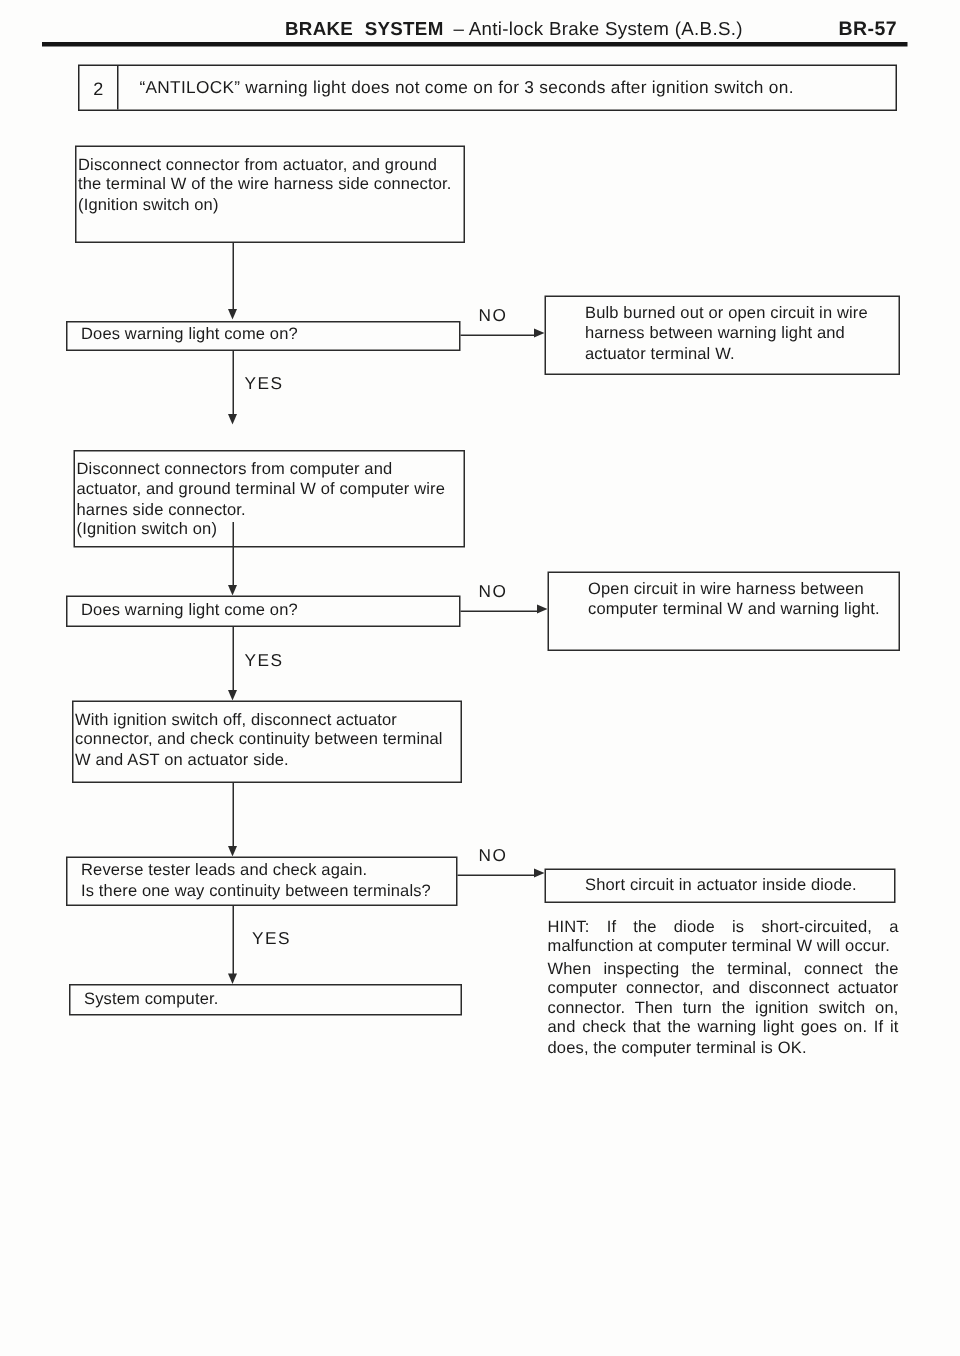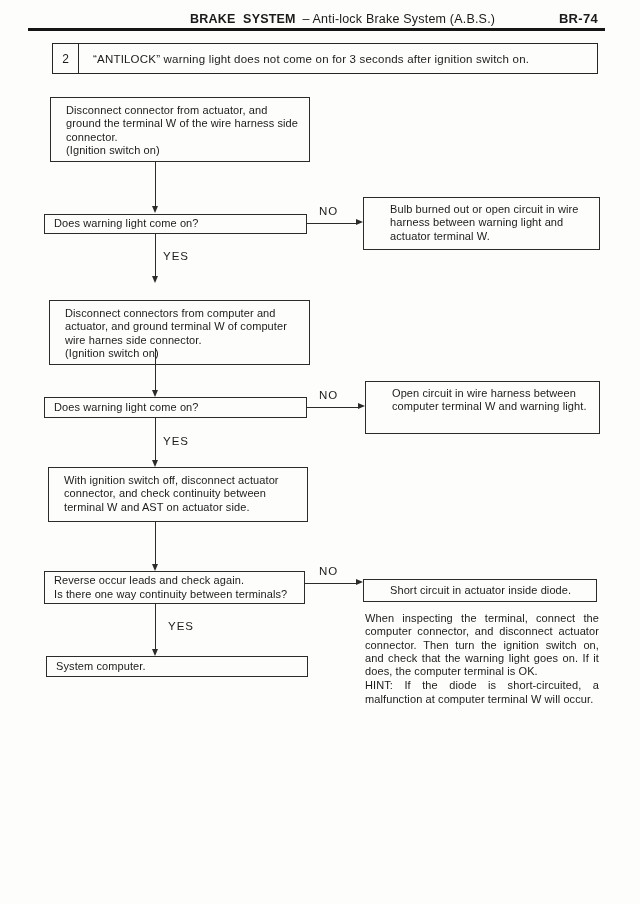--- a/index.html
+++ b/index.html
@@ -60,21 +60,21 @@
   }
   
   .pbox, .dbox, .rbox, .ebox {
     position: absolute;
     border: 1.5px solid #2b2b2b;
     background: #fdfdfc;
     font-size: 11px;
     line-height: 13.4px;
     letter-spacing: 0.1px;
   }
-  .pbox { padding: 6px 5px 5px 15px; }
+  .pbox { padding: 6px 5px 5px 1px; }
   .dbox { padding: 0 0 0 9px; display: flex; flex-direction: column; justify-content: center; }
   .rbox { padding: 5px 6px 5px 26px; }
   .ebox { padding: 0 0 0 9px; display: flex; align-items: center; }
   
   .vline { position: absolute; width: 1.4px; background: #2b2b2b; left: 155px; }
   .hline { position: absolute; height: 1.4px; background: #2b2b2b; }
   .arr-down {
     position: absolute; width: 0; height: 0; left: 152.1px;
     border-left: 3.8px solid transparent;
     border-right: 3.8px solid transparent;
@@ -106,21 +106,21 @@
 </style>
 </head>
 <body>
 
 <div class="page">
 
   <div class="header-title">
     <span class="bold">BRAKE SYSTEM</span>
     <span class="rest">– Anti-lock Brake System (A.B.S.)</span>
   </div>
-  <div class="page-code">BR-74</div>
+  <div class="page-code">BR-57</div>
   <div class="header-rule"></div>
 
   <div class="problem-box">
     <div class="problem-num">2</div>
     <div class="problem-text">“ANTILOCK” warning light does not come on for 3 seconds after ignition switch on.</div>
   </div>
 
   <div class="pbox" style="left:50px;top:97px;width:260px;height:65px">
     <div>Disconnect connector from actuator, and ground the terminal W of the wire harness side connector.</div>
     <div>(Ignition switch on)</div>
@@ -168,37 +168,37 @@
   <div class="arr-down" style="top:460px"></div>
 
   <div class="pbox" style="left:48px;top:467px;width:260px;height:55px">
     <div>With ignition switch off, disconnect actuator connector, and check continuity between terminal W and AST on actuator side.</div>
   </div>
 
   <div class="vline" style="top:522px;height:42px"></div>
   <div class="arr-down" style="top:564px"></div>
 
   <div class="dbox" style="left:44px;top:571px;width:261px;height:33px">
-    <div>Reverse occur leads and check again.</div>
+    <div>Reverse tester leads and check again.</div>
     <div>Is there one way continuity between terminals?</div>
   </div>
 
   <div class="flabel" style="left:319px;top:565px">NO</div>
   <div class="hline" style="left:305px;top:583px;width:51px"></div>
   <div class="arr-right" style="left:356px;top:579.4px"></div>
   <div class="rbox" style="left:363px;top:579px;width:234px;height:23px;display:flex;align-items:center;padding-top:0;padding-bottom:0">
     <div>Short circuit in actuator inside diode.</div>
   </div>
 
   <div class="vline" style="top:604px;height:46px"></div>
   <div class="flabel" style="left:168px;top:620px">YES</div>
   <div class="arr-down" style="top:649px"></div>
 
   <div class="ebox" style="left:46px;top:656px;width:262px;height:21px">
     <div>System computer.</div>
   </div>
 
   <div class="hint">
+    <p>HINT:  If the diode is short-circuited, a malfunction at computer terminal W will occur.</p>
     <p>When inspecting the terminal, connect the computer connector, and disconnect actuator connector. Then turn the ignition switch on, and check that the warning light goes on. If it does, the computer terminal is OK.</p>
-    <p>HINT:  If the diode is short-circuited, a malfunction at computer terminal W will occur.</p>
   </div>
 
 </div>
 
 </body></html>

